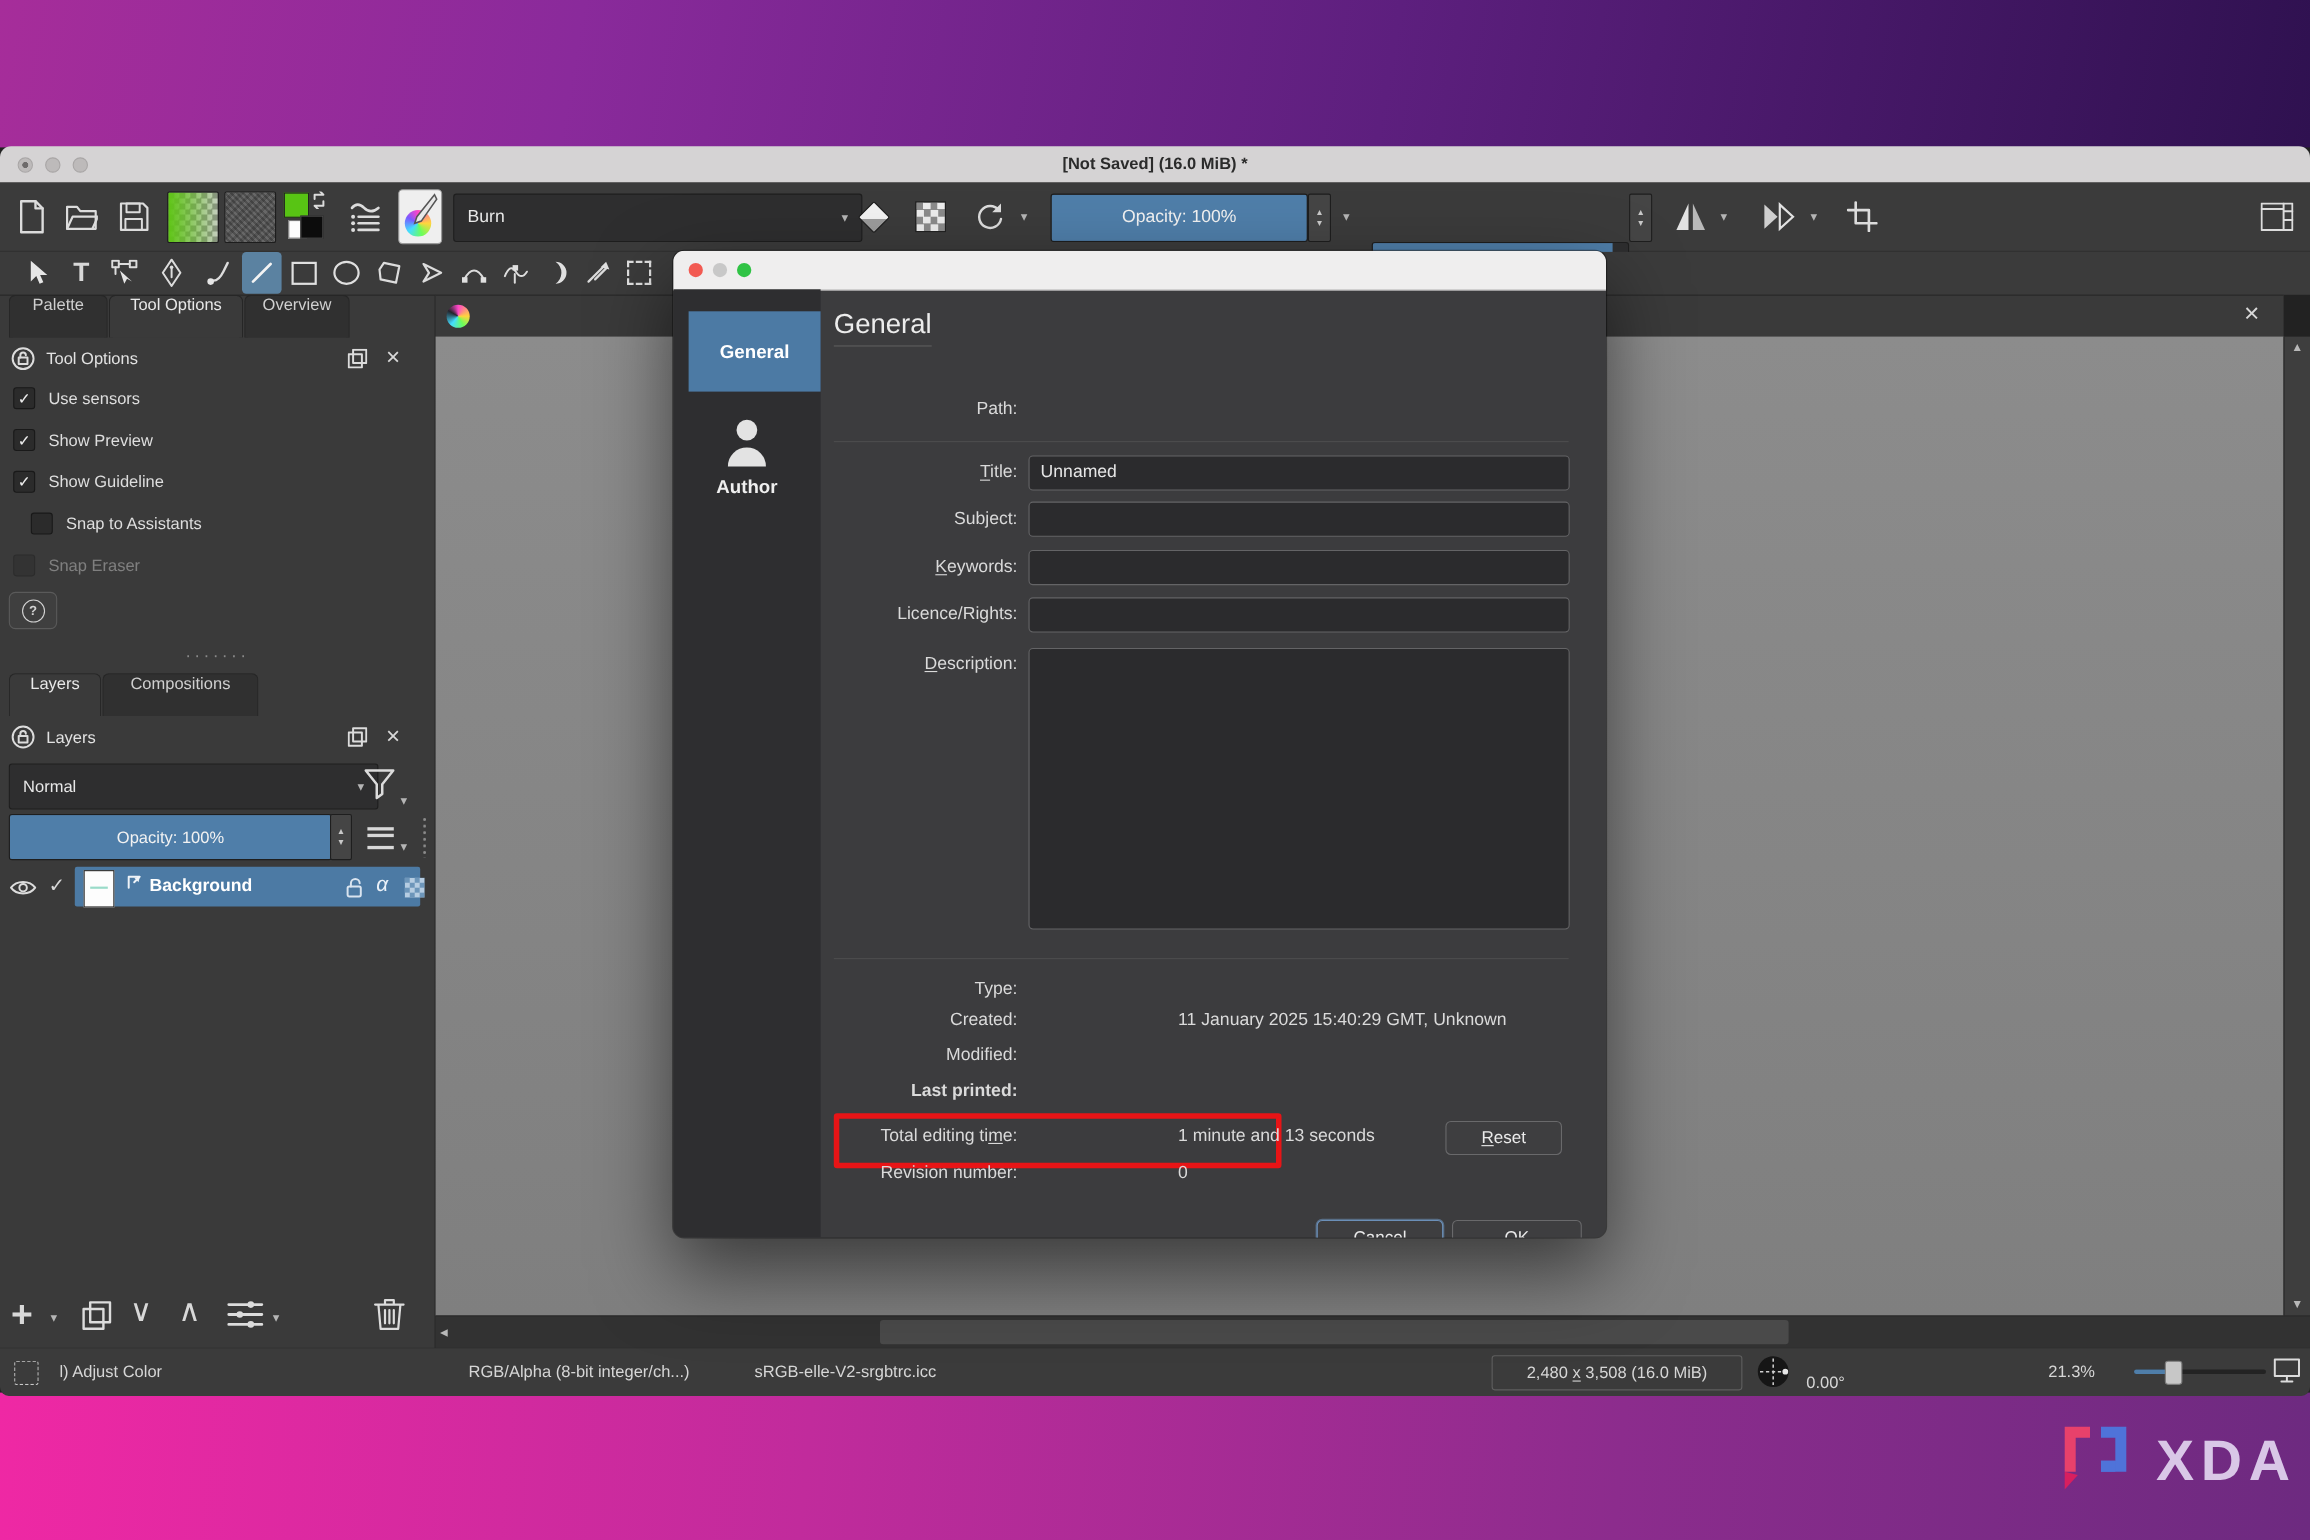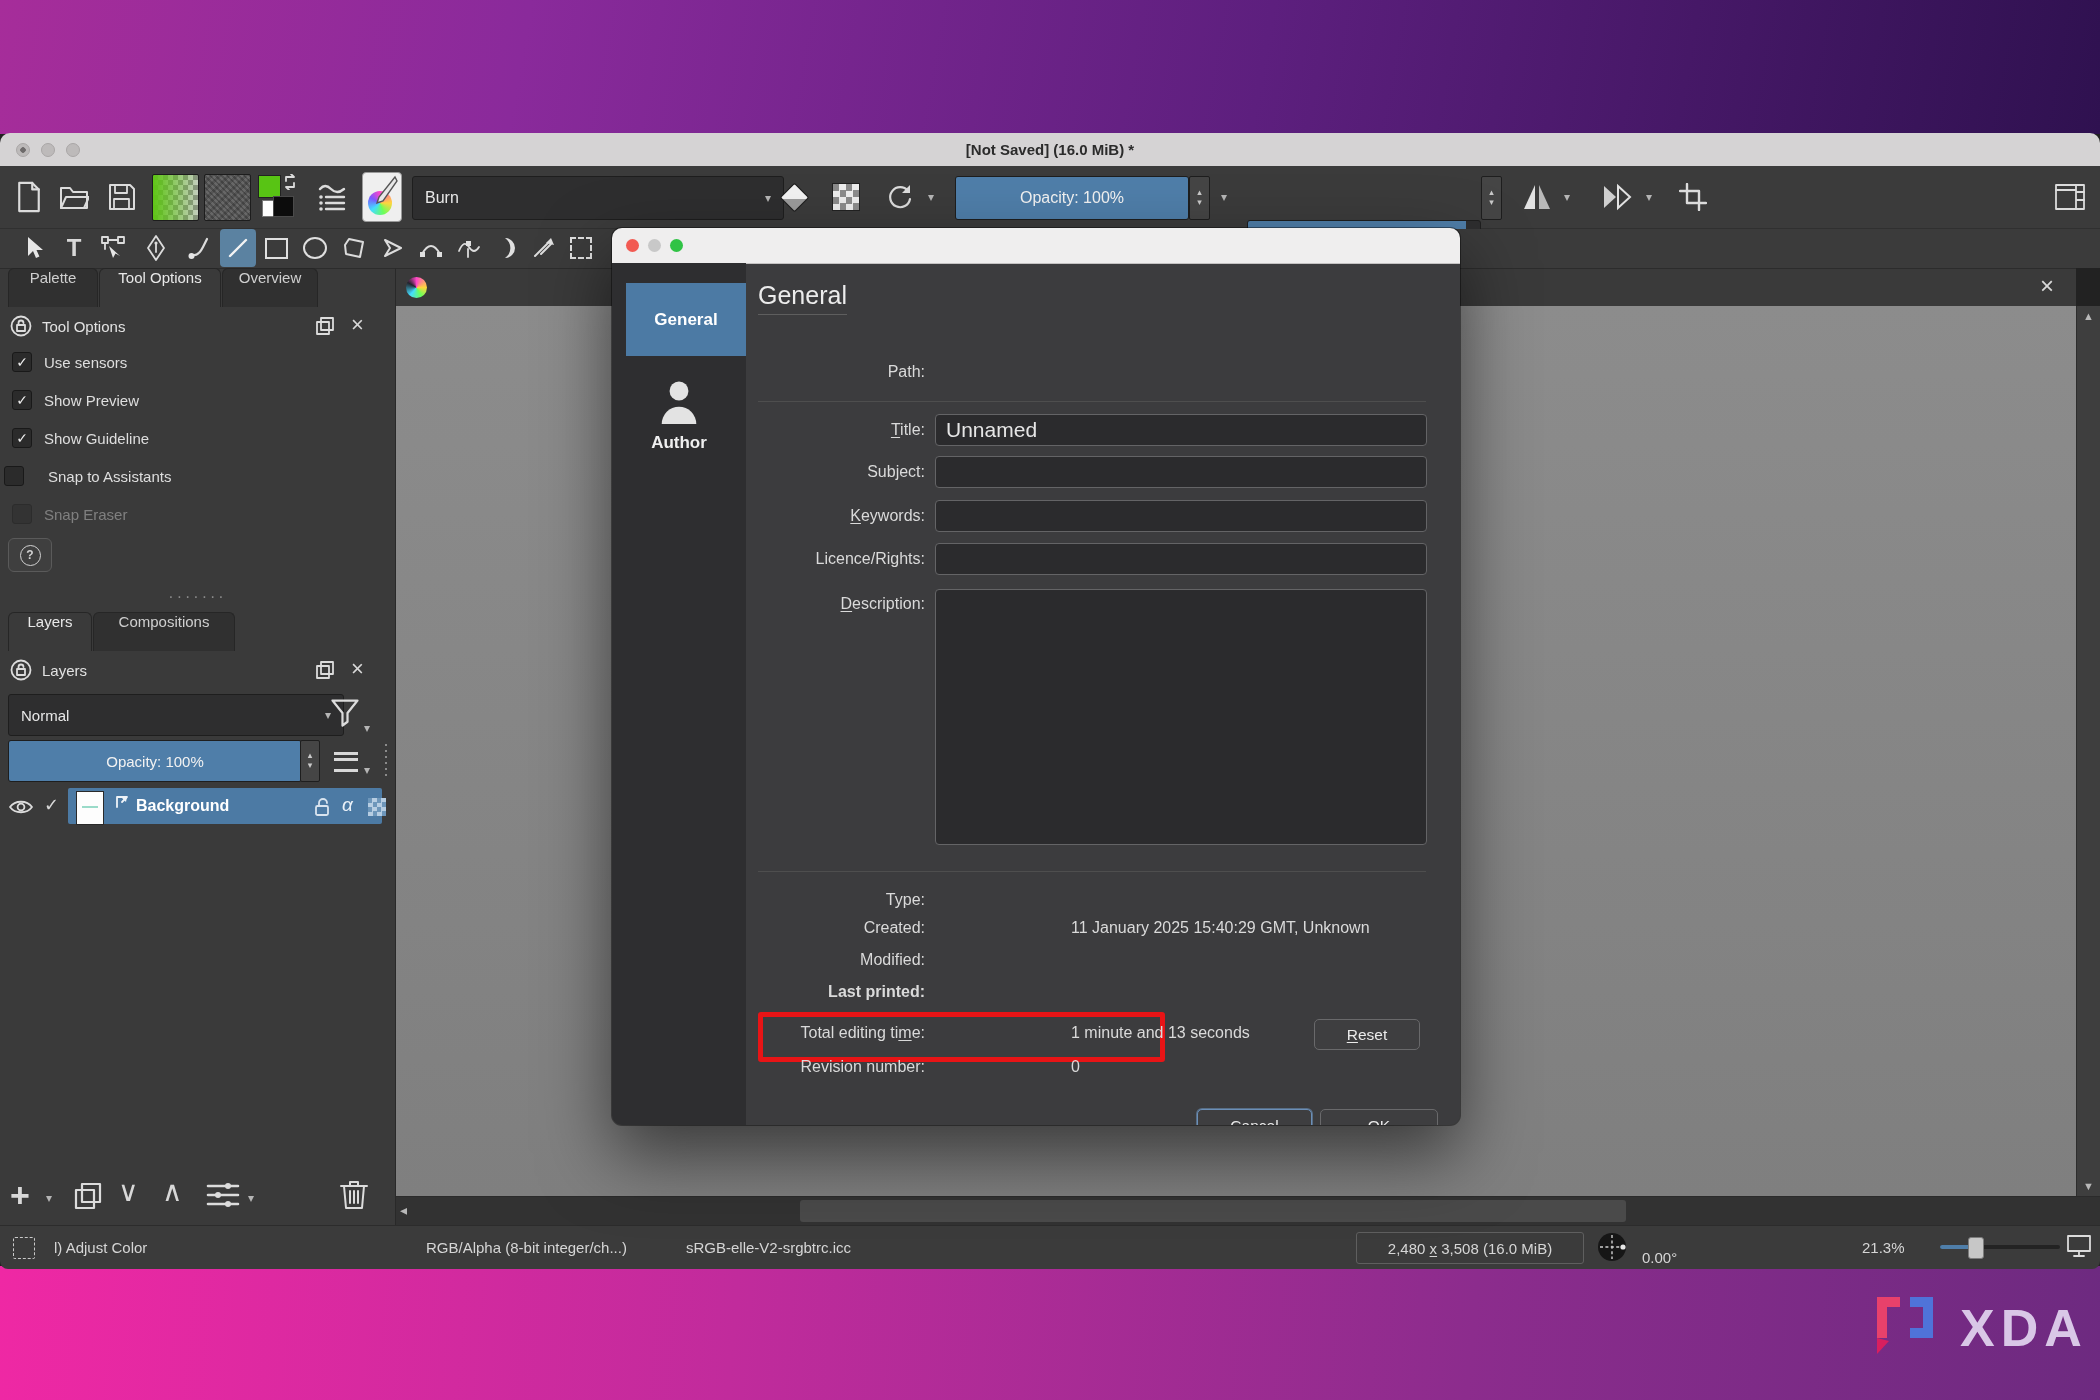--- a/index.html
+++ b/index.html
@@ -43,21 +43,21 @@
   
   #dialog{left:612px;top:228px;width:848px;height:897px;border-radius:10px;overflow:hidden;
           box-shadow:0 30px 70px rgba(0,0,0,.55),0 0 0 1px rgba(0,0,0,.4);z-index:50;background:#3c3c3e;}
   .dtitle{height:35px;background:#efeeee;border-bottom:1px solid #c4c2c2;position:relative;}
   .dlight{width:13px;height:13px;border-radius:50%;}
   .dside{position:absolute;left:0;top:35px;bottom:0;width:134px;background:#2e2e30;}
   .dtab{position:absolute;left:14px;width:120px;height:73px;display:flex;align-items:center;justify-content:center;
         color:#fff;font-weight:bold;font-size:17px;}
   .dlabel{position:absolute;width:313px;text-align:right;font-size:16px;color:#dadada;}
   .dinput{position:absolute;left:323px;width:492px;height:32px;background:#2b2b2d;border:1px solid #646466;
-          border-radius:4px;color:#e6e6e6;font-size:21px;display:flex;align-items:center;padding:0 10px;box-sizing:border-box;}
+          border-radius:4px;color:#e6e6e6;font-size:16px;display:flex;align-items:center;padding:0 10px;box-sizing:border-box;}
   .dval{position:absolute;left:325px;font-size:16px;color:#dadada;}
   .divider{position:absolute;left:145px;width:670px;height:1px;background:#5a5a5a;opacity:.6;}
   .btn{position:absolute;background:#3e3e40;border:1px solid #69696b;border-radius:5px;color:#ebebeb;
        font-size:15.5px;display:flex;align-items:center;justify-content:center;}
   .mn{text-decoration:underline;text-underline-offset:2px;}
   
   .status{left:0;top:1225px;width:2100px;height:43px;background:#3b3b3b;border-top:1px solid #2c2c2c;
           border-radius:0 0 8px 8px;color:#d6d6d6;font-size:15px;}
   
   .grip{width:4px;background:radial-gradient(circle,#8a8a8a 1px,transparent 1.5px) 0 0/4px 6px;}
@@ -334,21 +334,21 @@
         <span>✓</span>
       </span>
     <span class="cblbl">Show Preview</span>
   </div>
   <div class="abs f" style="left:12px;top:428px;">
     <span class="cbx">
         <span>✓</span>
       </span>
     <span class="cblbl">Show Guideline</span>
   </div>
-  <div class="abs f" style="left:4px;top:466px;gap:12px;">
+  <div class="abs f" style="left:28px;top:466px;">
     <span class="cbx"></span>
     <span class="cblbl">Snap to Assistants</span>
   </div>
   <div class="abs f dis" style="left:12px;top:504px;">
     <span class="cbx"></span>
     <span class="cblbl">Snap Eraser</span>
   </div>
 
   <div class="abs fc" style="left:8px;top:538px;width:42px;height:32px;background:#3f3f3f;border:1px solid #5a5a5a;border-radius:6px;">
     <span class="fc" style="width:19px;height:19px;border:1.5px solid #d2d2d2;border-radius:50%;color:#d2d2d2;font-size:12px;font-weight:bold;">?</span>

